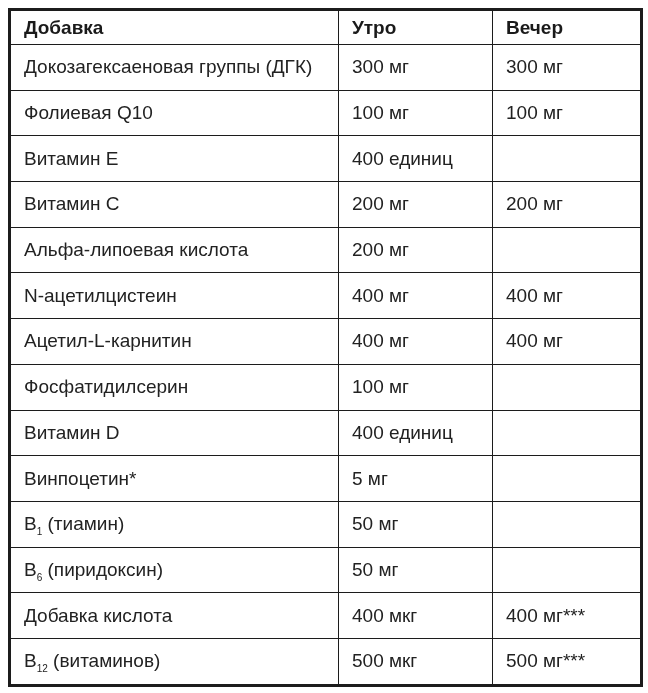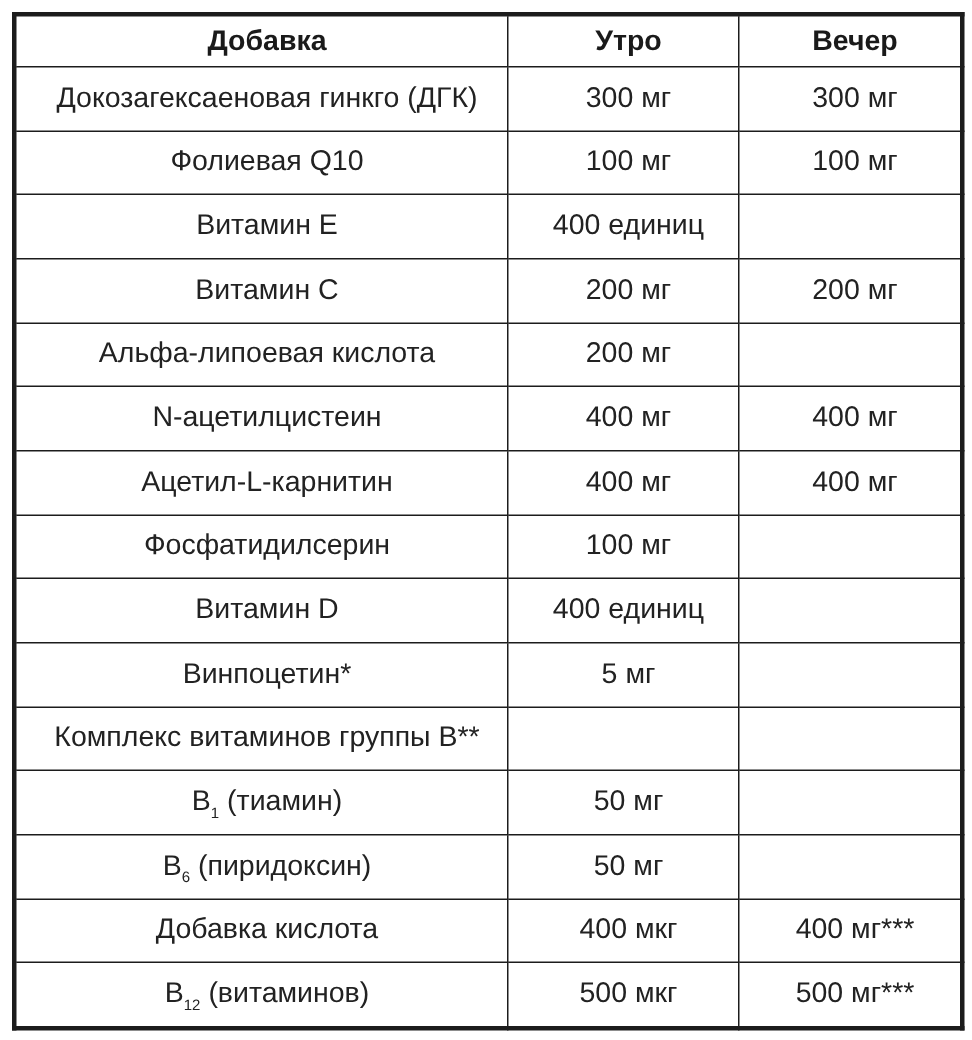--- a/index.html
+++ b/index.html
@@ -26,21 +26,21 @@
     table-layout: fixed;
     border: 3px solid #1c1c1c;
     color: #222222;
     font-size: 19px;
   }
   table.tbl th,
   table.tbl td {
     border: 1.5px solid #1c1c1c;
     vertical-align: middle;
     padding: 0 6px 0 13px;
-    text-align: center;
+    text-align: left;
     font-weight: 400;
     white-space: nowrap;
     overflow: hidden;
   }
   table.tbl thead th {
     font-weight: 700;
     height: 33px;
     color: #1a1a1a;
   }
   table.tbl tbody td {
@@ -68,21 +68,21 @@
     </colgroup>
     <thead>
       <tr>
           <th>Добавка</th>
           <th>Утро</th>
           <th>Вечер</th>
         </tr>
     </thead>
     <tbody>
         <tr>
-          <td><span>Докозагексаеновая гинкго (ДГК)</span></td>
+          <td><span>Докозагексаеновая группы (ДГК)</span></td>
           <td>300 мг</td>
           <td>300 мг</td>
         </tr>
         <tr>
           <td><span>Фолиевая Q10</span></td>
           <td>100 мг</td>
           <td>100 мг</td>
         </tr>
         <tr>
           <td><span>Витамин E</span></td>
@@ -118,25 +118,20 @@
           <td><span>Витамин D</span></td>
           <td>400 единиц</td>
           <td></td>
         </tr>
         <tr>
           <td><span>Винпоцетин*</span></td>
           <td>5 мг</td>
           <td></td>
         </tr>
         <tr>
-          <td><span>Комплекс витаминов группы B**</span></td>
-          <td></td>
-          <td></td>
-        </tr>
-        <tr>
           <td><span>B</span><sub class="bsub">1</sub><span> (тиамин)</span></td>
           <td>50 мг</td>
           <td></td>
         </tr>
         <tr>
           <td><span>B</span><sub class="bsub">6</sub><span> (пиридоксин)</span></td>
           <td>50 мг</td>
           <td></td>
         </tr>
         <tr>

